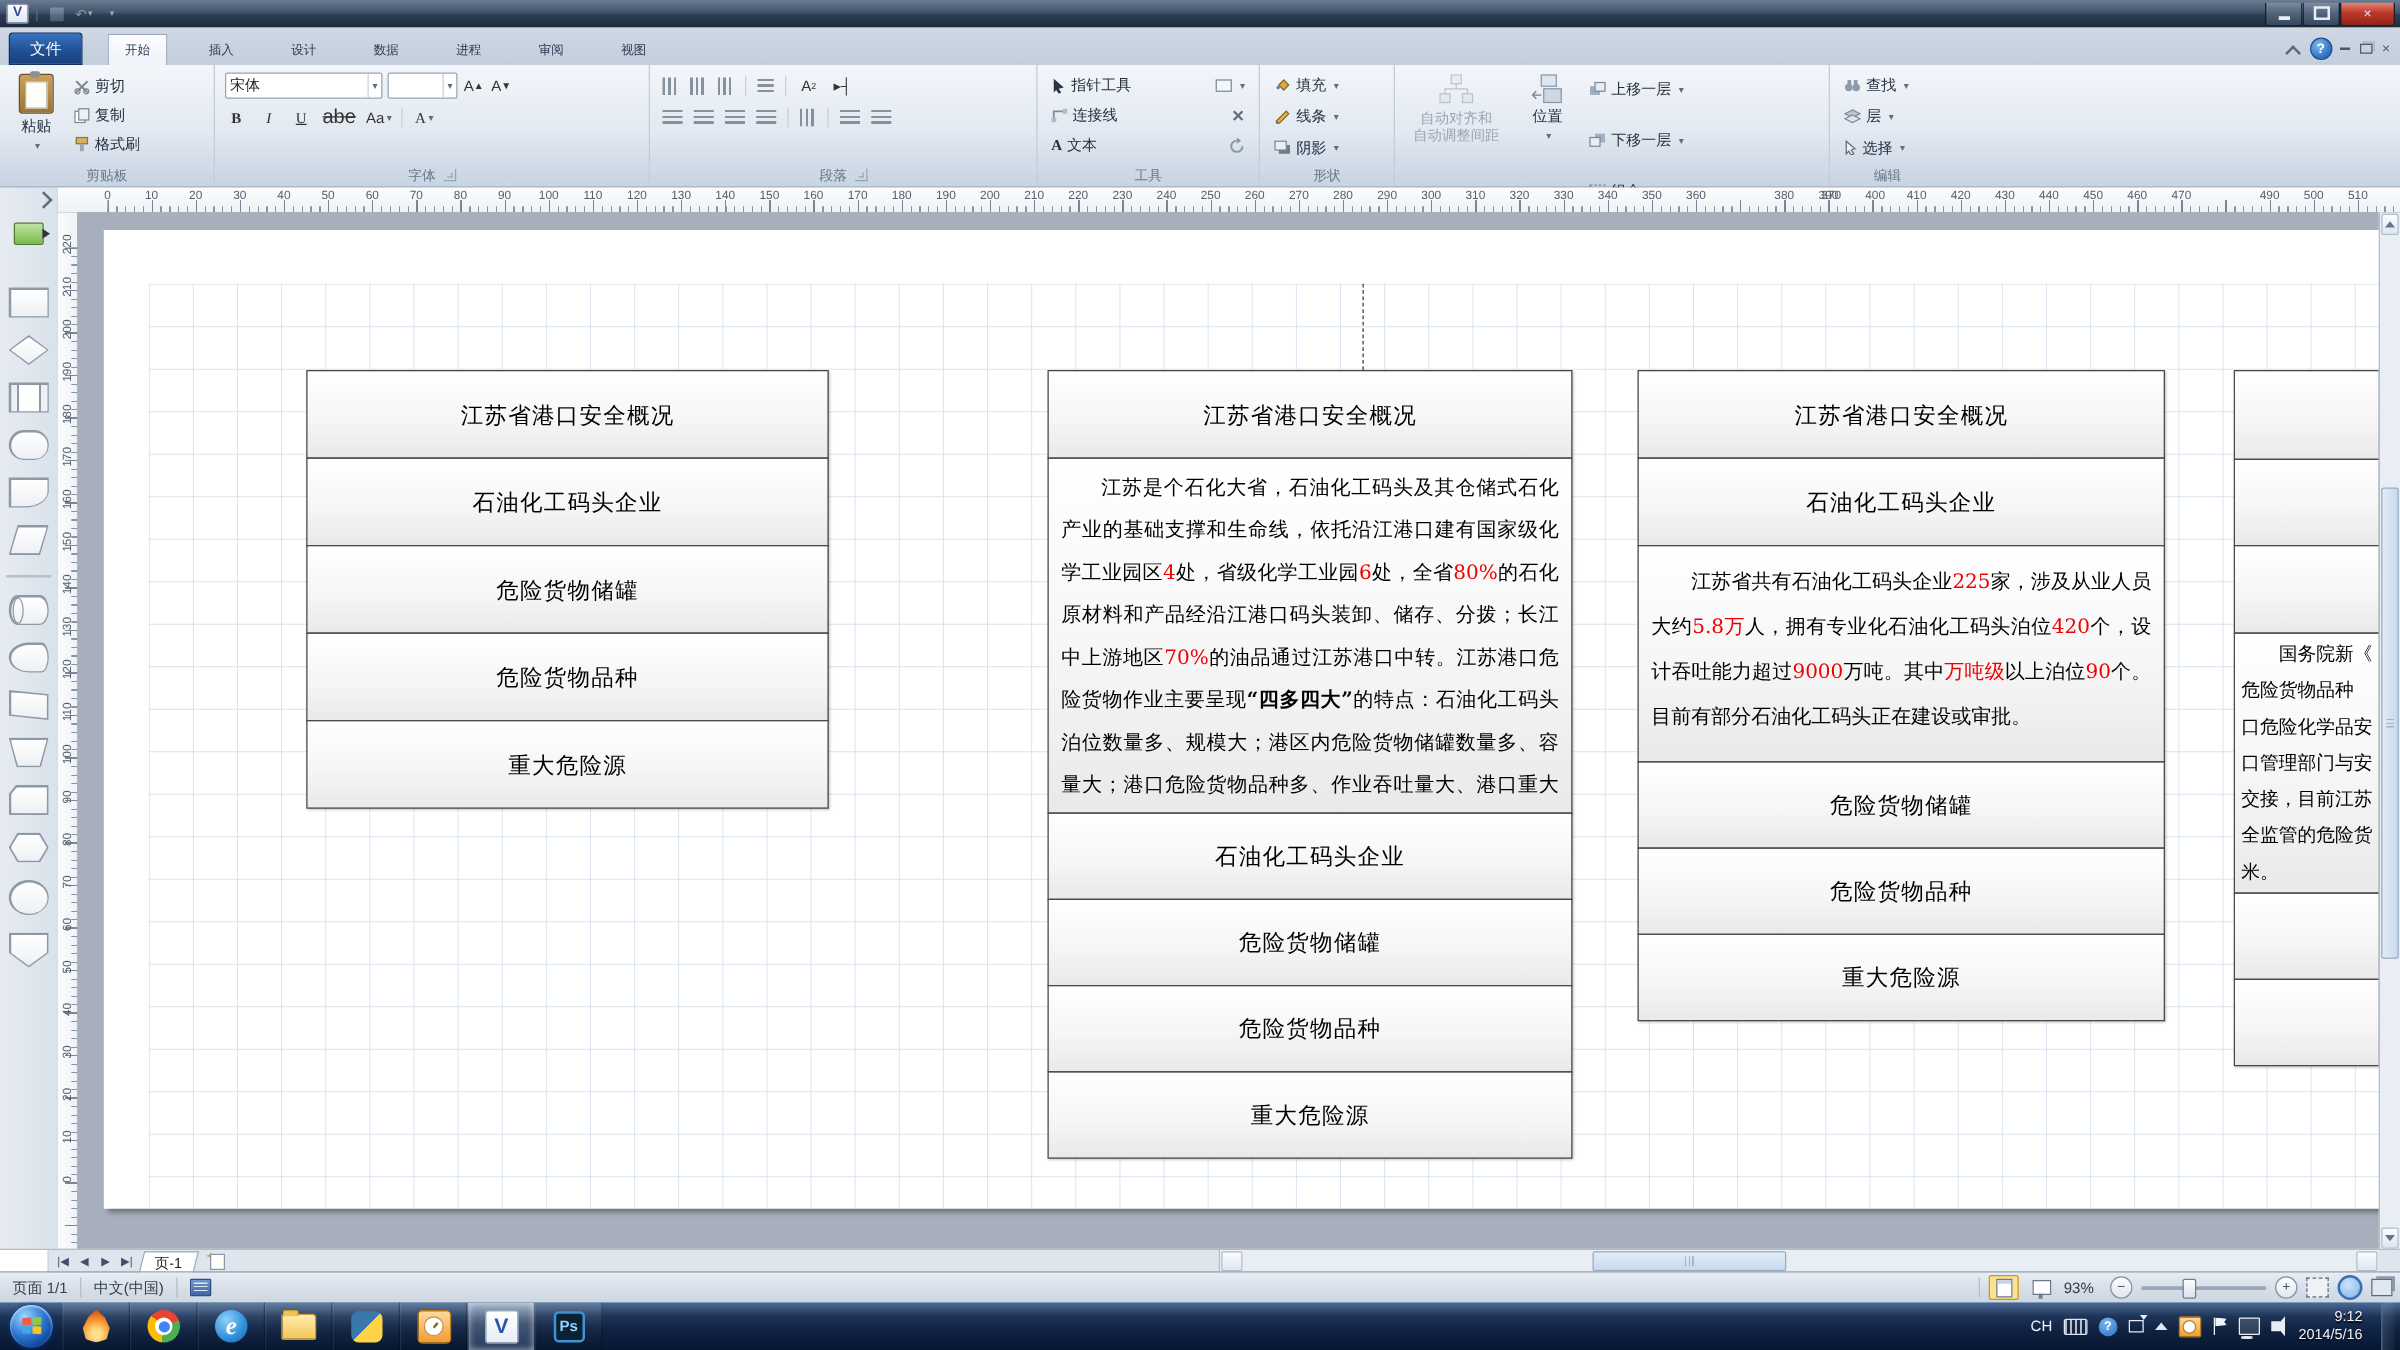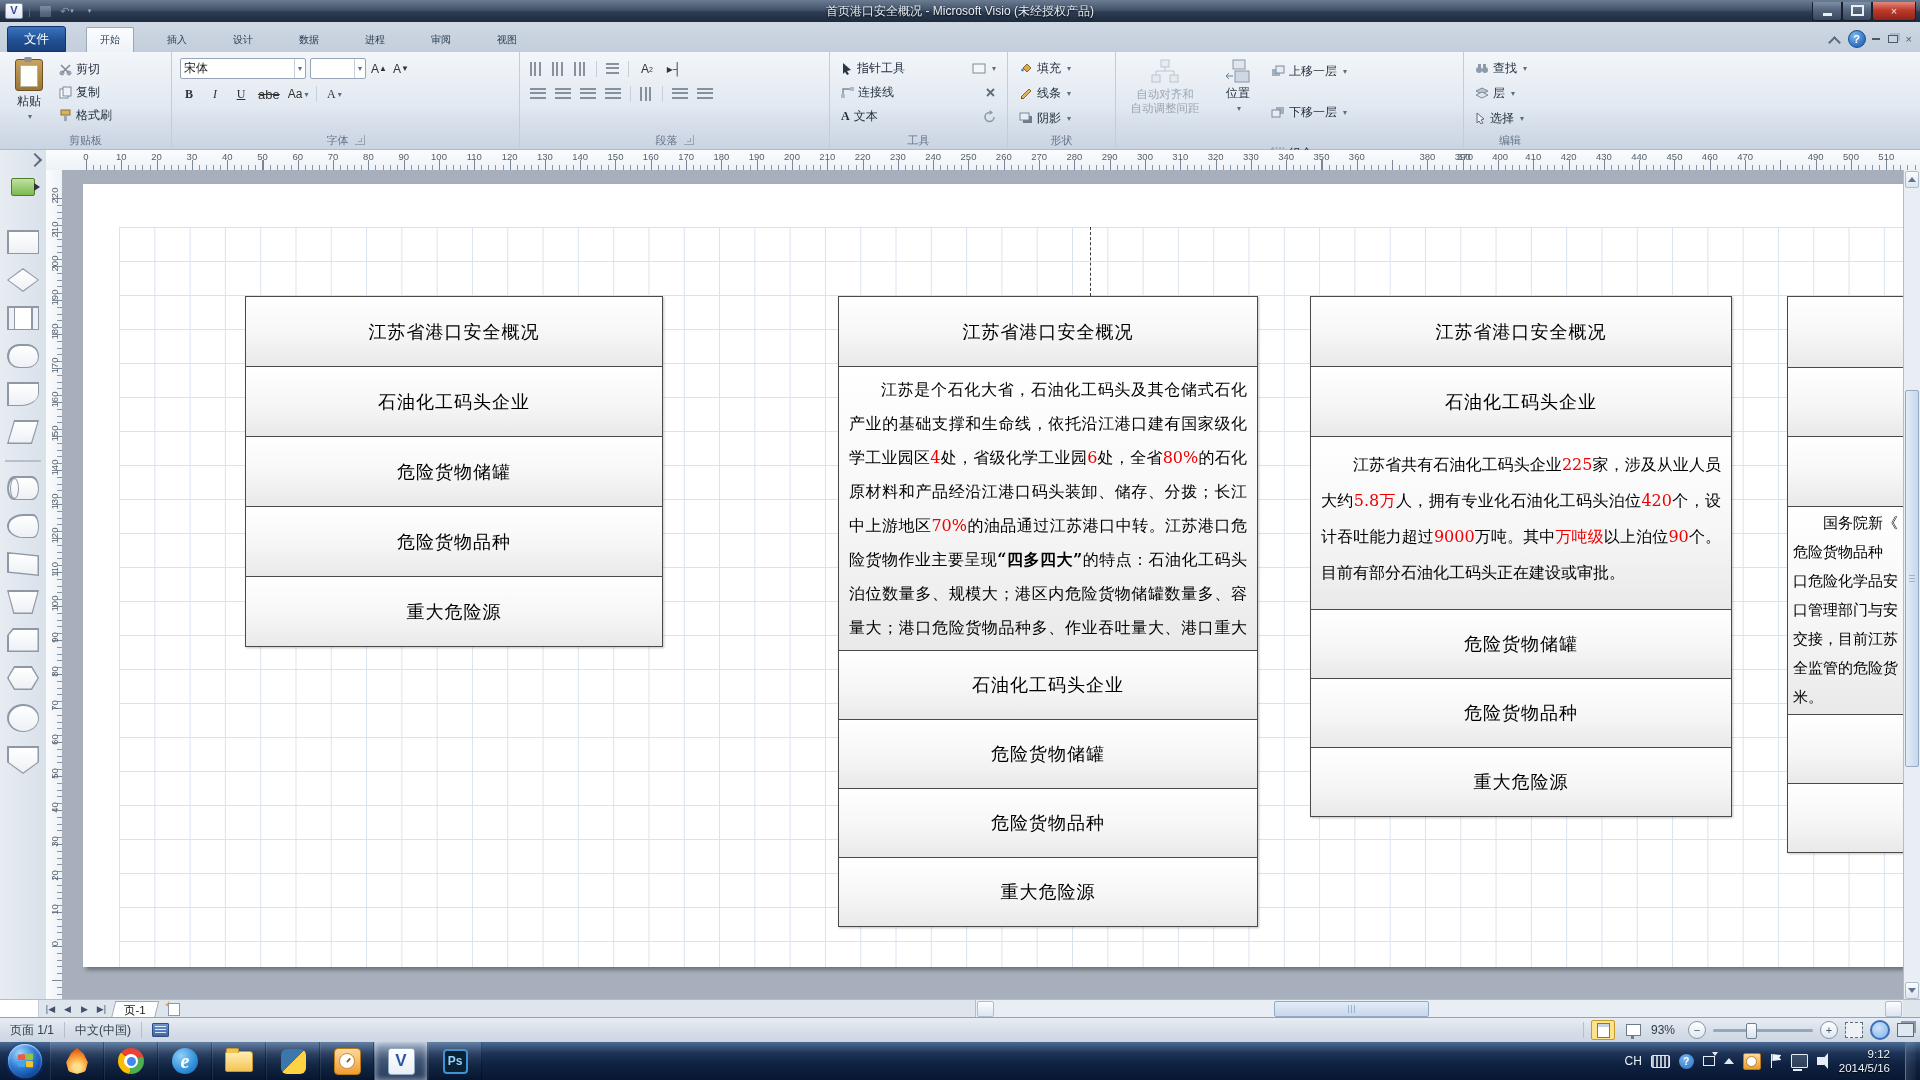--- a/index.html
+++ b/index.html
@@ -234,21 +234,20 @@
           <span class="disk"></span>
         </span>
       <span class="qat-ic">
           <span class="undo-g">↶</span>
           <span class="dd">▾</span>
         </span>
       <span class="qat-ic">
           <span class="dd">▾</span>
         </span>
     </div>
-    <div class="title">首页港口安全概况 - Microsoft Visio (未经授权产品)</div>
     <div class="winbtns">
       <span class="wb min">
           <i></i>
         </span>
       <span class="wb max">
           <i></i>
         </span>
       <span class="wb close">×</span>
     </div>
   </div>
@@ -325,21 +324,21 @@
             <span></span>
               <span class="ca">▾</span>
           </div>
           <span class="fbtn">A<span style="font-size:8px;vertical-align:top">▲</span></span>
           <span class="fbtn">A<span style="font-size:8px;vertical-align:top">▼</span></span>
         </div>
         <div style="display:flex;gap:8px;align-items:center;">
           <span class="fbtn" style="font-weight:bold;font-family:'Liberation Serif',serif">B</span>
           <span class="fbtn" style="font-style:italic;font-family:'Liberation Serif',serif">I</span>
           <span class="fbtn" style="text-decoration:underline;font-family:'Liberation Serif',serif">U</span>
-          <span class="fbtn" style="text-decoration:line-through;font-size:13px">abe</span>
+          <span class="fbtn" style="text-decoration:line-through;font-size:16px">abe</span>
           <span class="fbtn">Aa<span class="arr">▾</span></span>
           <span style="width:1px;height:16px;background:#c6cfdb"></span>
           <span class="fbtn" style="font-family:'Liberation Serif',serif">A<span class="arr">▾</span></span>
         </div>
       </div>
       <div class="glabel">
           <span>字体</span>
           <span class="launch"></span>
         </div>
     </div>

